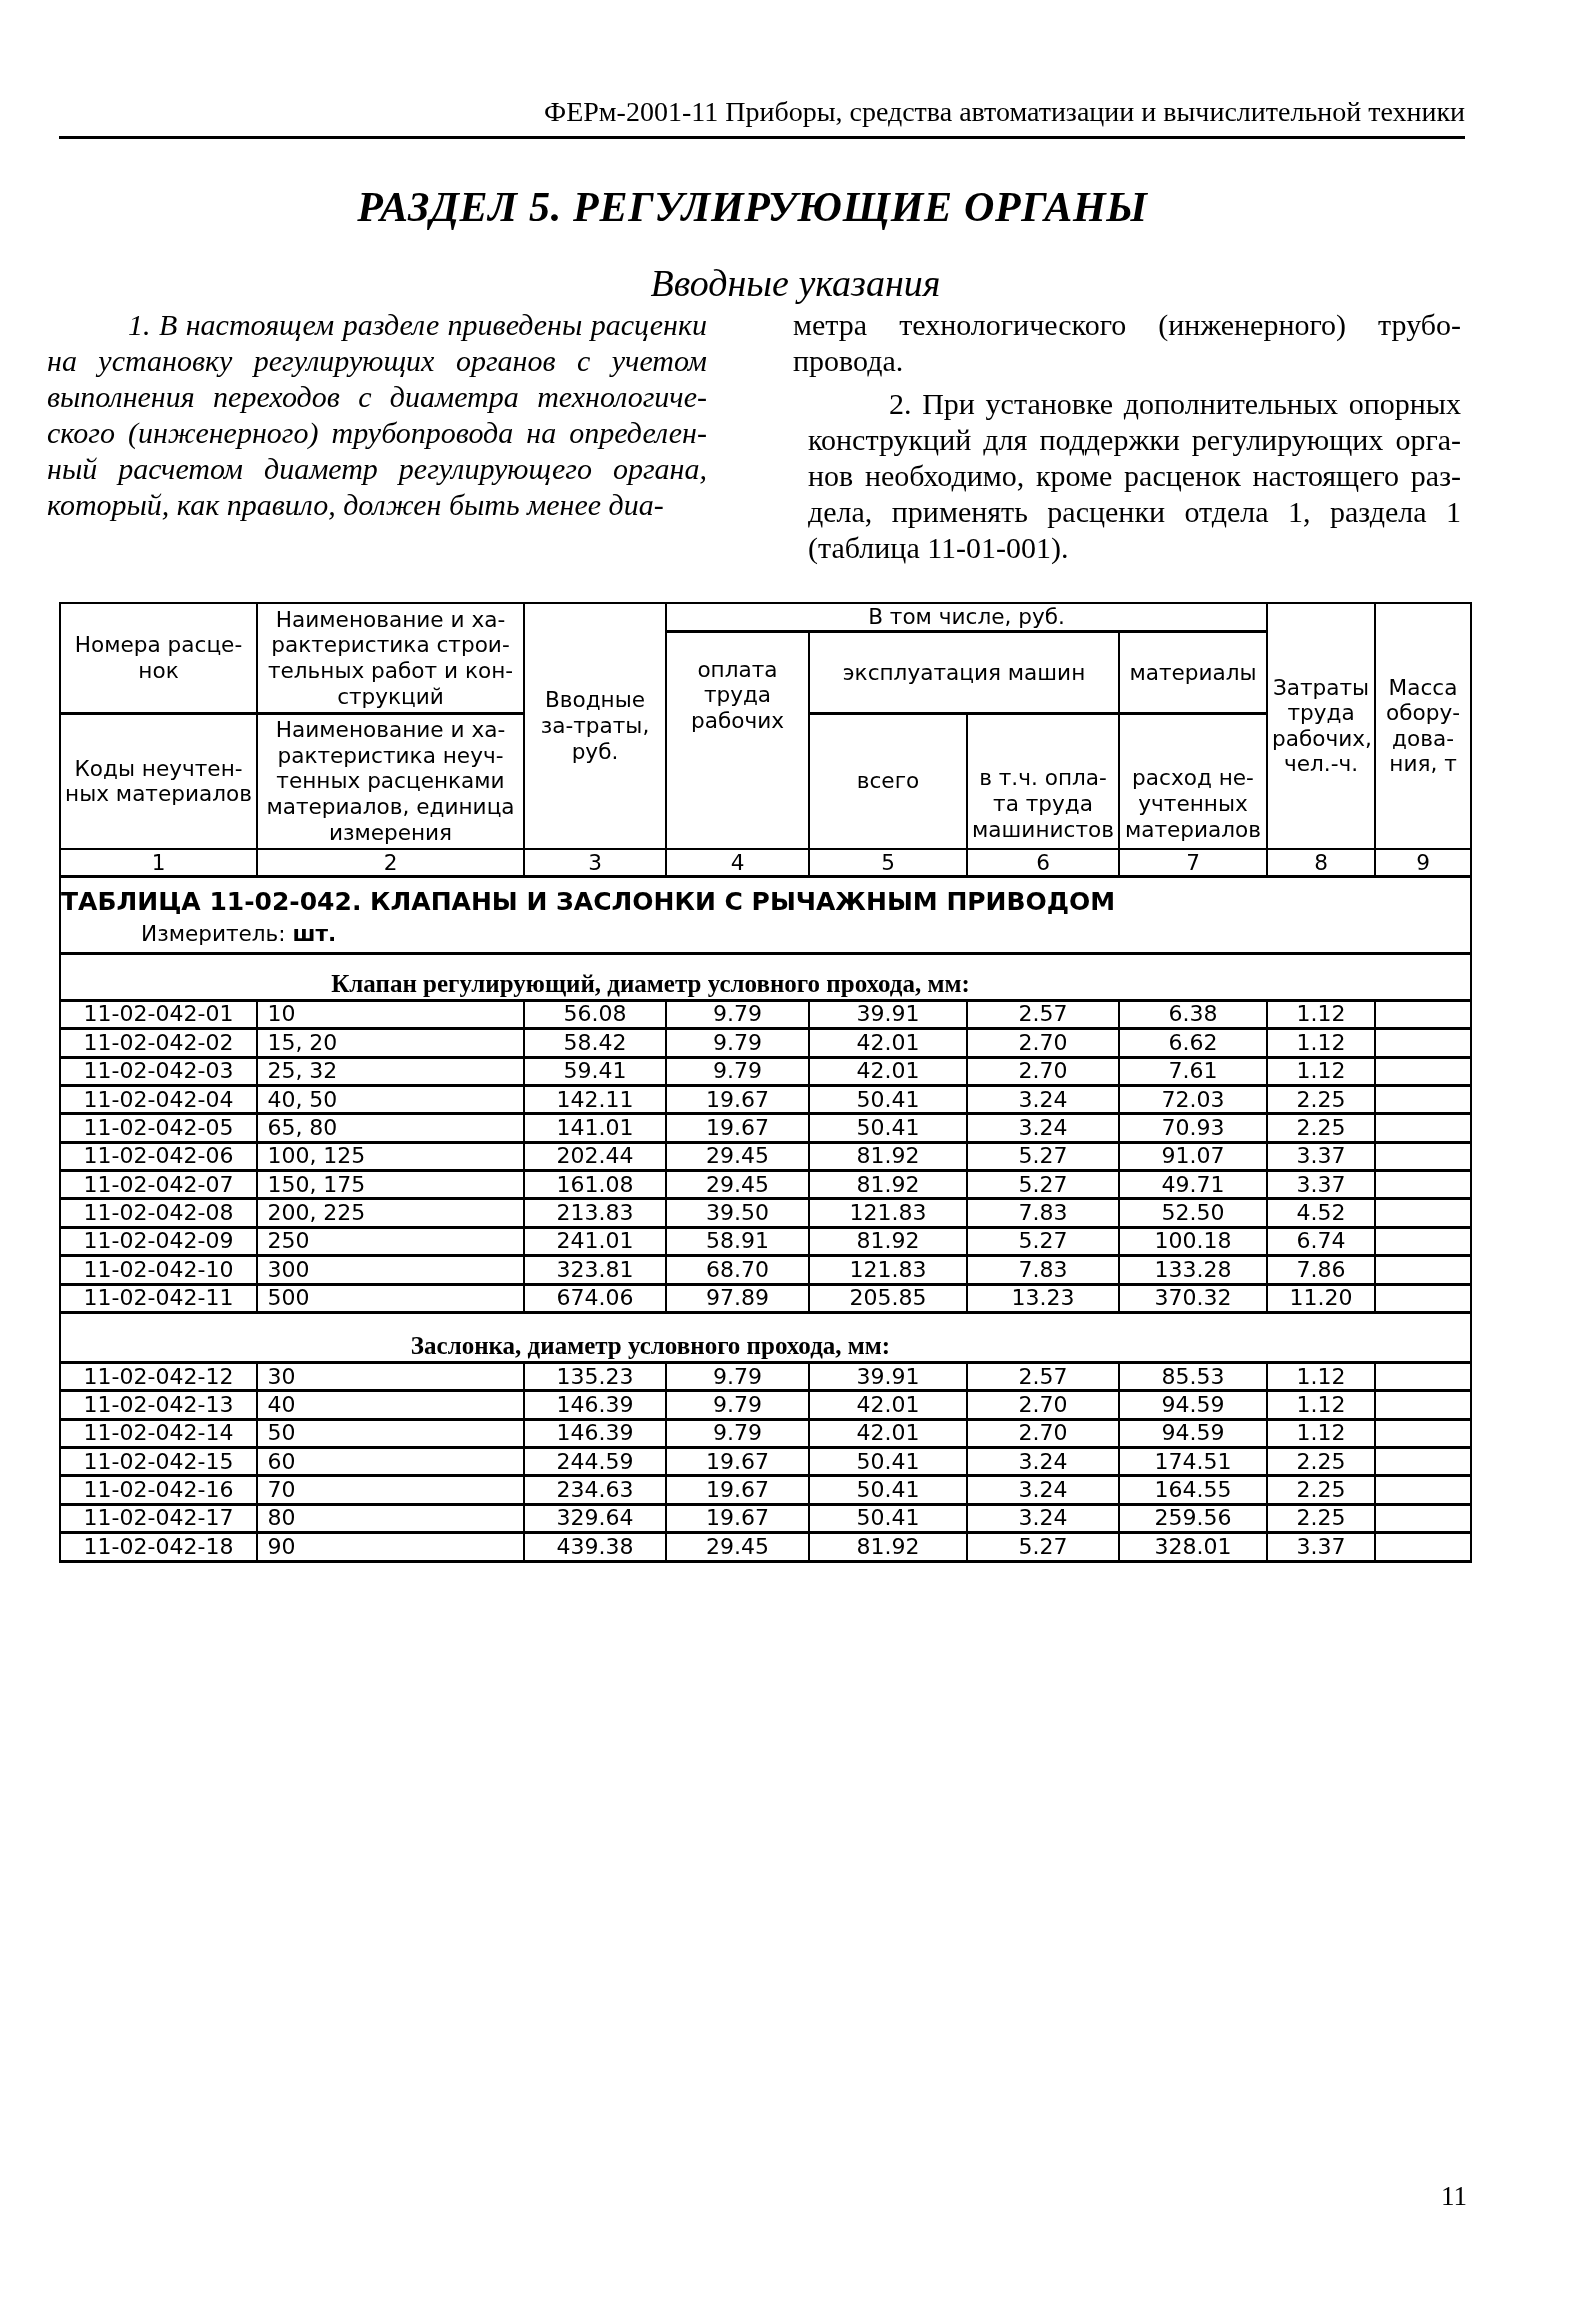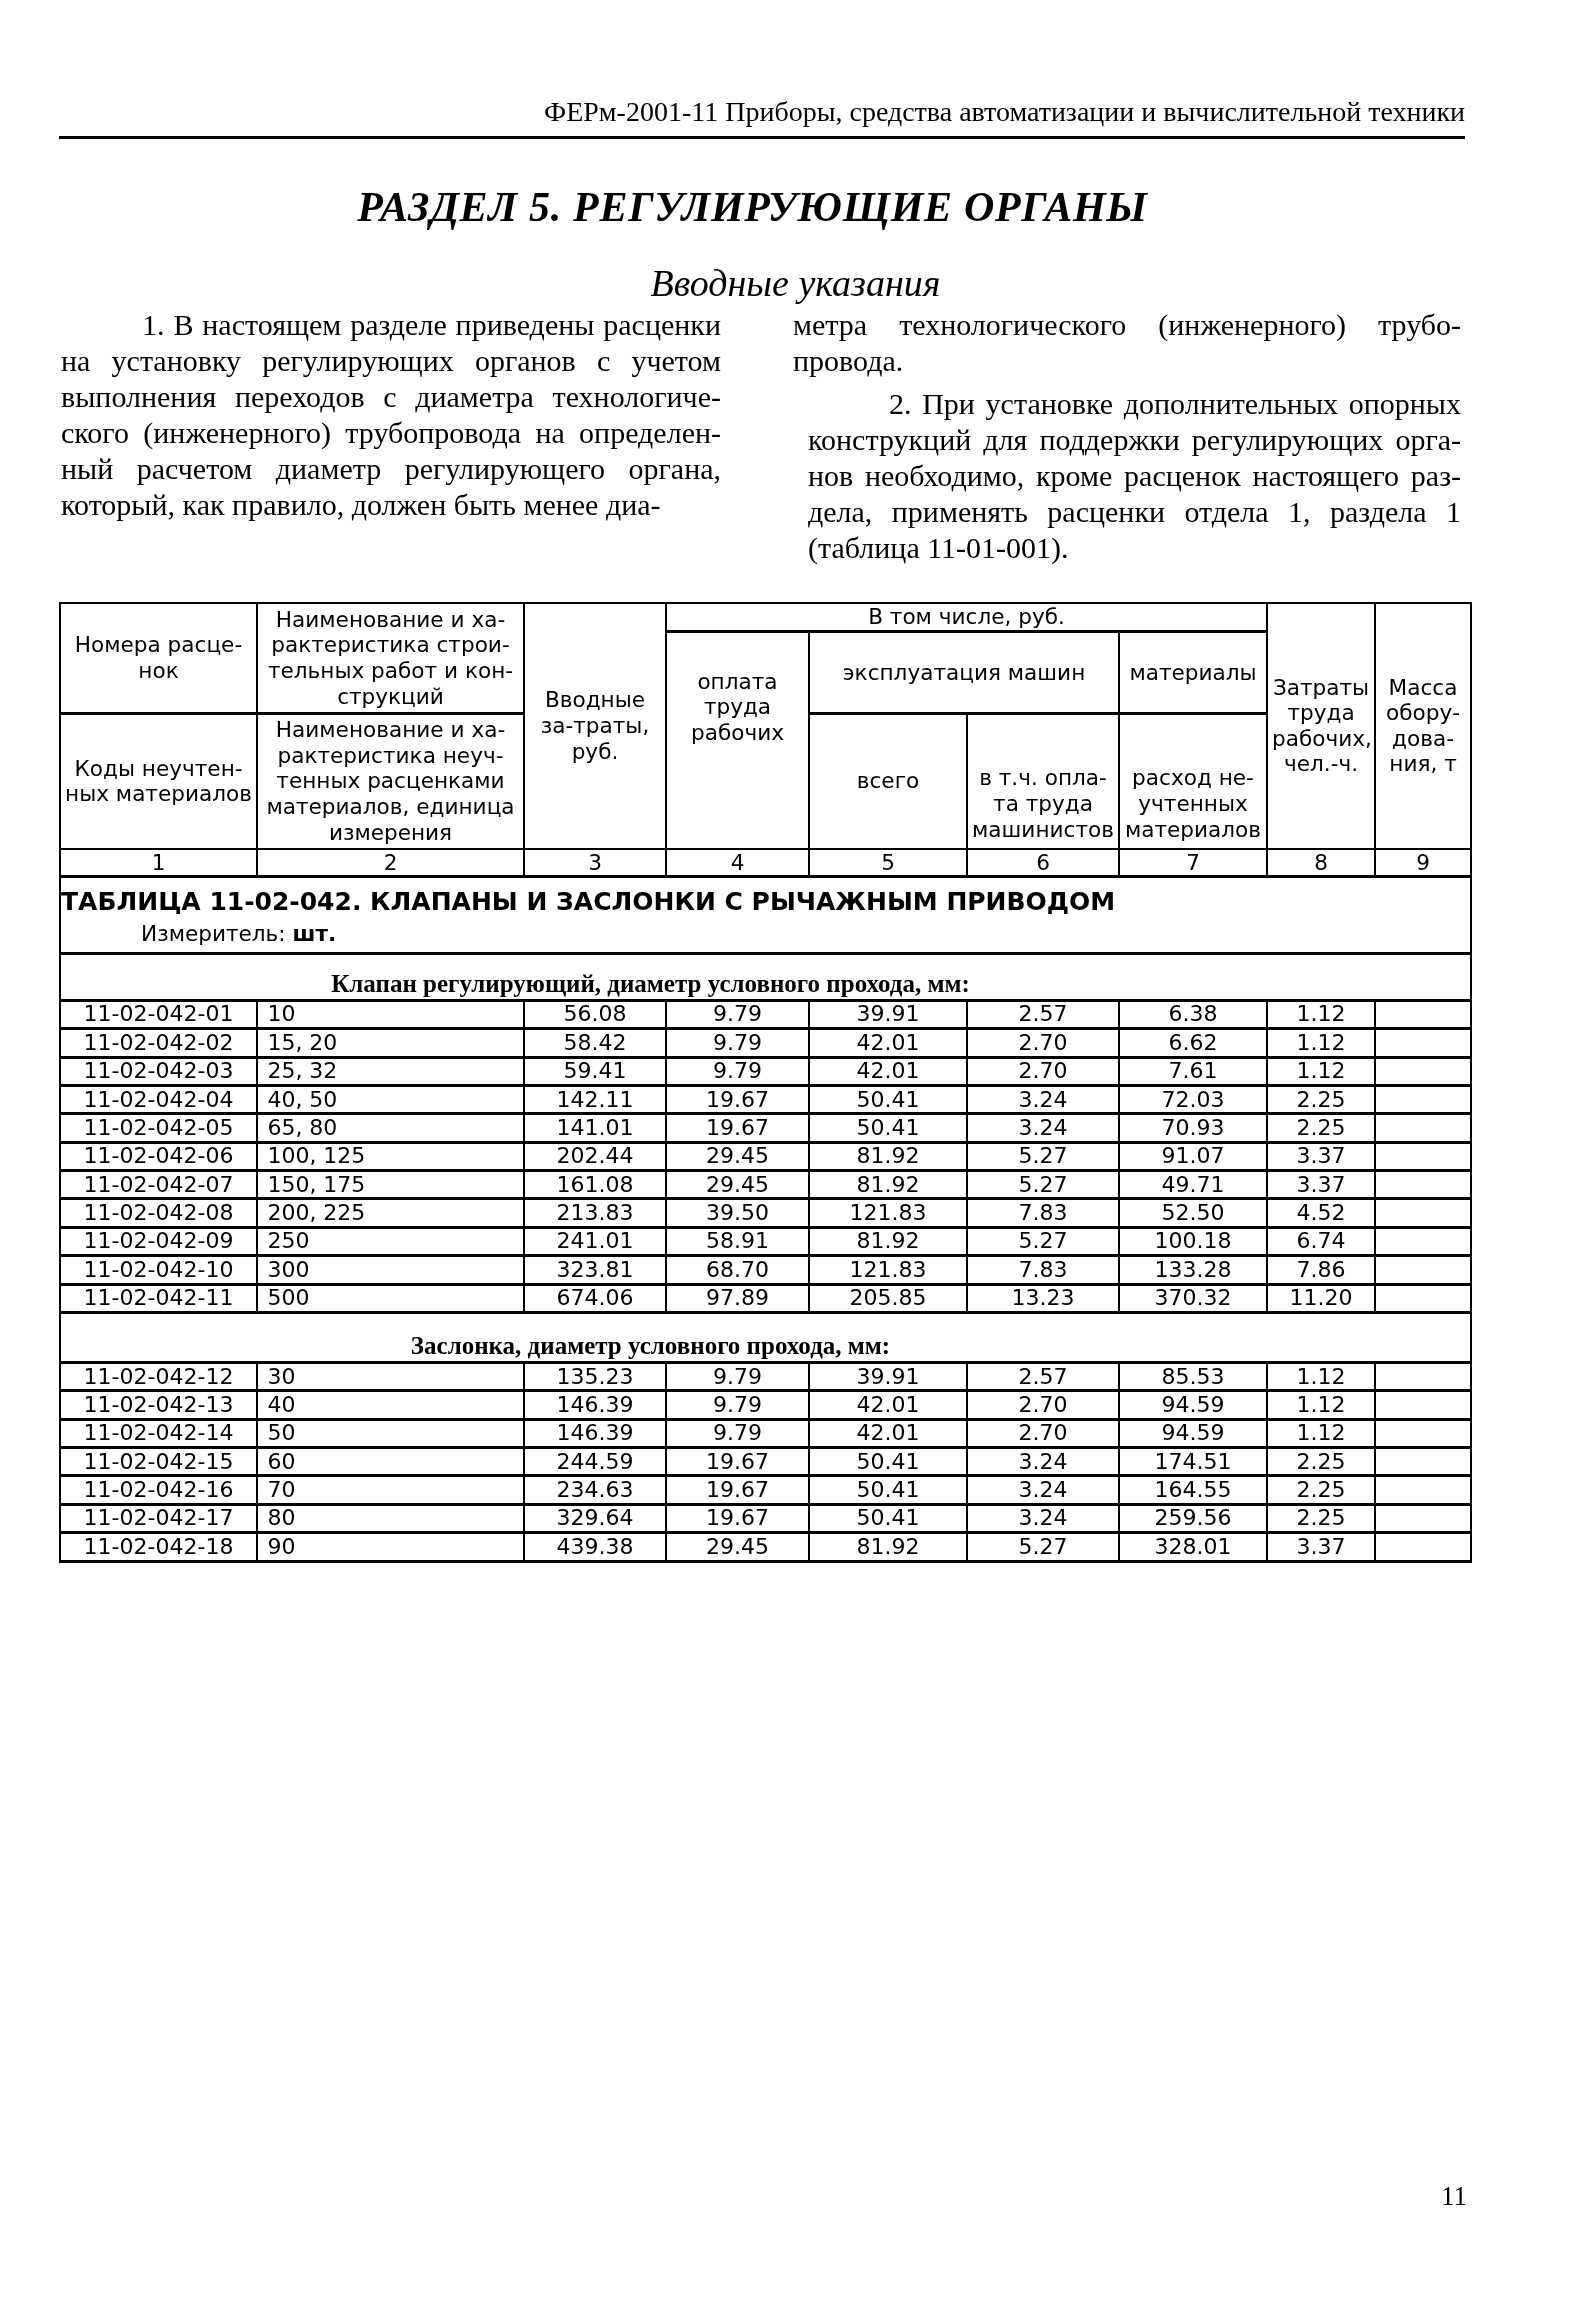--- a/index.html
+++ b/index.html
@@ -17,21 +17,21 @@
   }
   #intro-title {
     position: absolute; left: 0; top: 261px; width: 1591px; text-align: center;
     font-size: 38px;
     font-style: italic;
   }
   .col {
     position: absolute; top: 307px; font-size: 30px; line-height: 36px;
     text-align: justify;
   }
-  #col-left { left: 61px; width: 660px; }
+  #col-left { left: 47px; width: 660px; font-style: italic; }
   #col-right { left: 793px; width: 668px; }
   .col p { margin: 0; text-indent: 0; }
   .col p.indent { text-indent: 81px; }
   .col p.gap { margin-top: 6.7px; margin-left: 15px; }
 
   
   #rates-table {
     position: absolute; left: 59px; top: 602px; width: 1411px;
     border-collapse: collapse; table-layout: fixed;
     border: 2.7px solid #000;
@@ -118,21 +118,21 @@
   <thead>
     <tr style="height:28px">
       <th rowspan="2" style="height:108px;border-bottom-width:3.4px">Номера расце-нок</th>
       <th rowspan="2" style="border-bottom-width:3.4px">Наименование и ха-рактеристика строи-тельных работ и кон-струкций</th>
       <th rowspan="4">Вводные за-траты, руб.</th>
       <th colspan="4" style="border-bottom-width:3.4px">В том числе, руб.</th>
       <th rowspan="4">Затраты труда рабочих, чел.-ч.</th>
       <th rowspan="4">Масса обору-дова-ния, т</th>
     </tr>
     <tr style="height:79px">
-      <th rowspan="3" style="vertical-align:top;padding-top:36px">оплата труда рабочих</th>
+      <th rowspan="3" style="vertical-align:top;padding-top:24px">оплата труда рабочих</th>
       <th colspan="2" style="border-bottom-width:3.4px">эксплуатация машин</th>
       <th style="border-bottom-width:3.4px">материалы</th>
     </tr>
     <tr style="height:81px">
       <th rowspan="2">Коды неучтен-ных материалов</th>
       <th rowspan="2">Наименование и ха-рактеристика неуч-тенных расценками материалов, единица измерения</th>
       <th rowspan="2">всего</th>
       <th rowspan="2" style="vertical-align:bottom;padding-bottom:5.4px">в т.ч. опла-та труда машинистов</th>
       <th rowspan="2" style="vertical-align:bottom;padding-bottom:5.4px">расход не-учтенных материалов</th>
     </tr>

